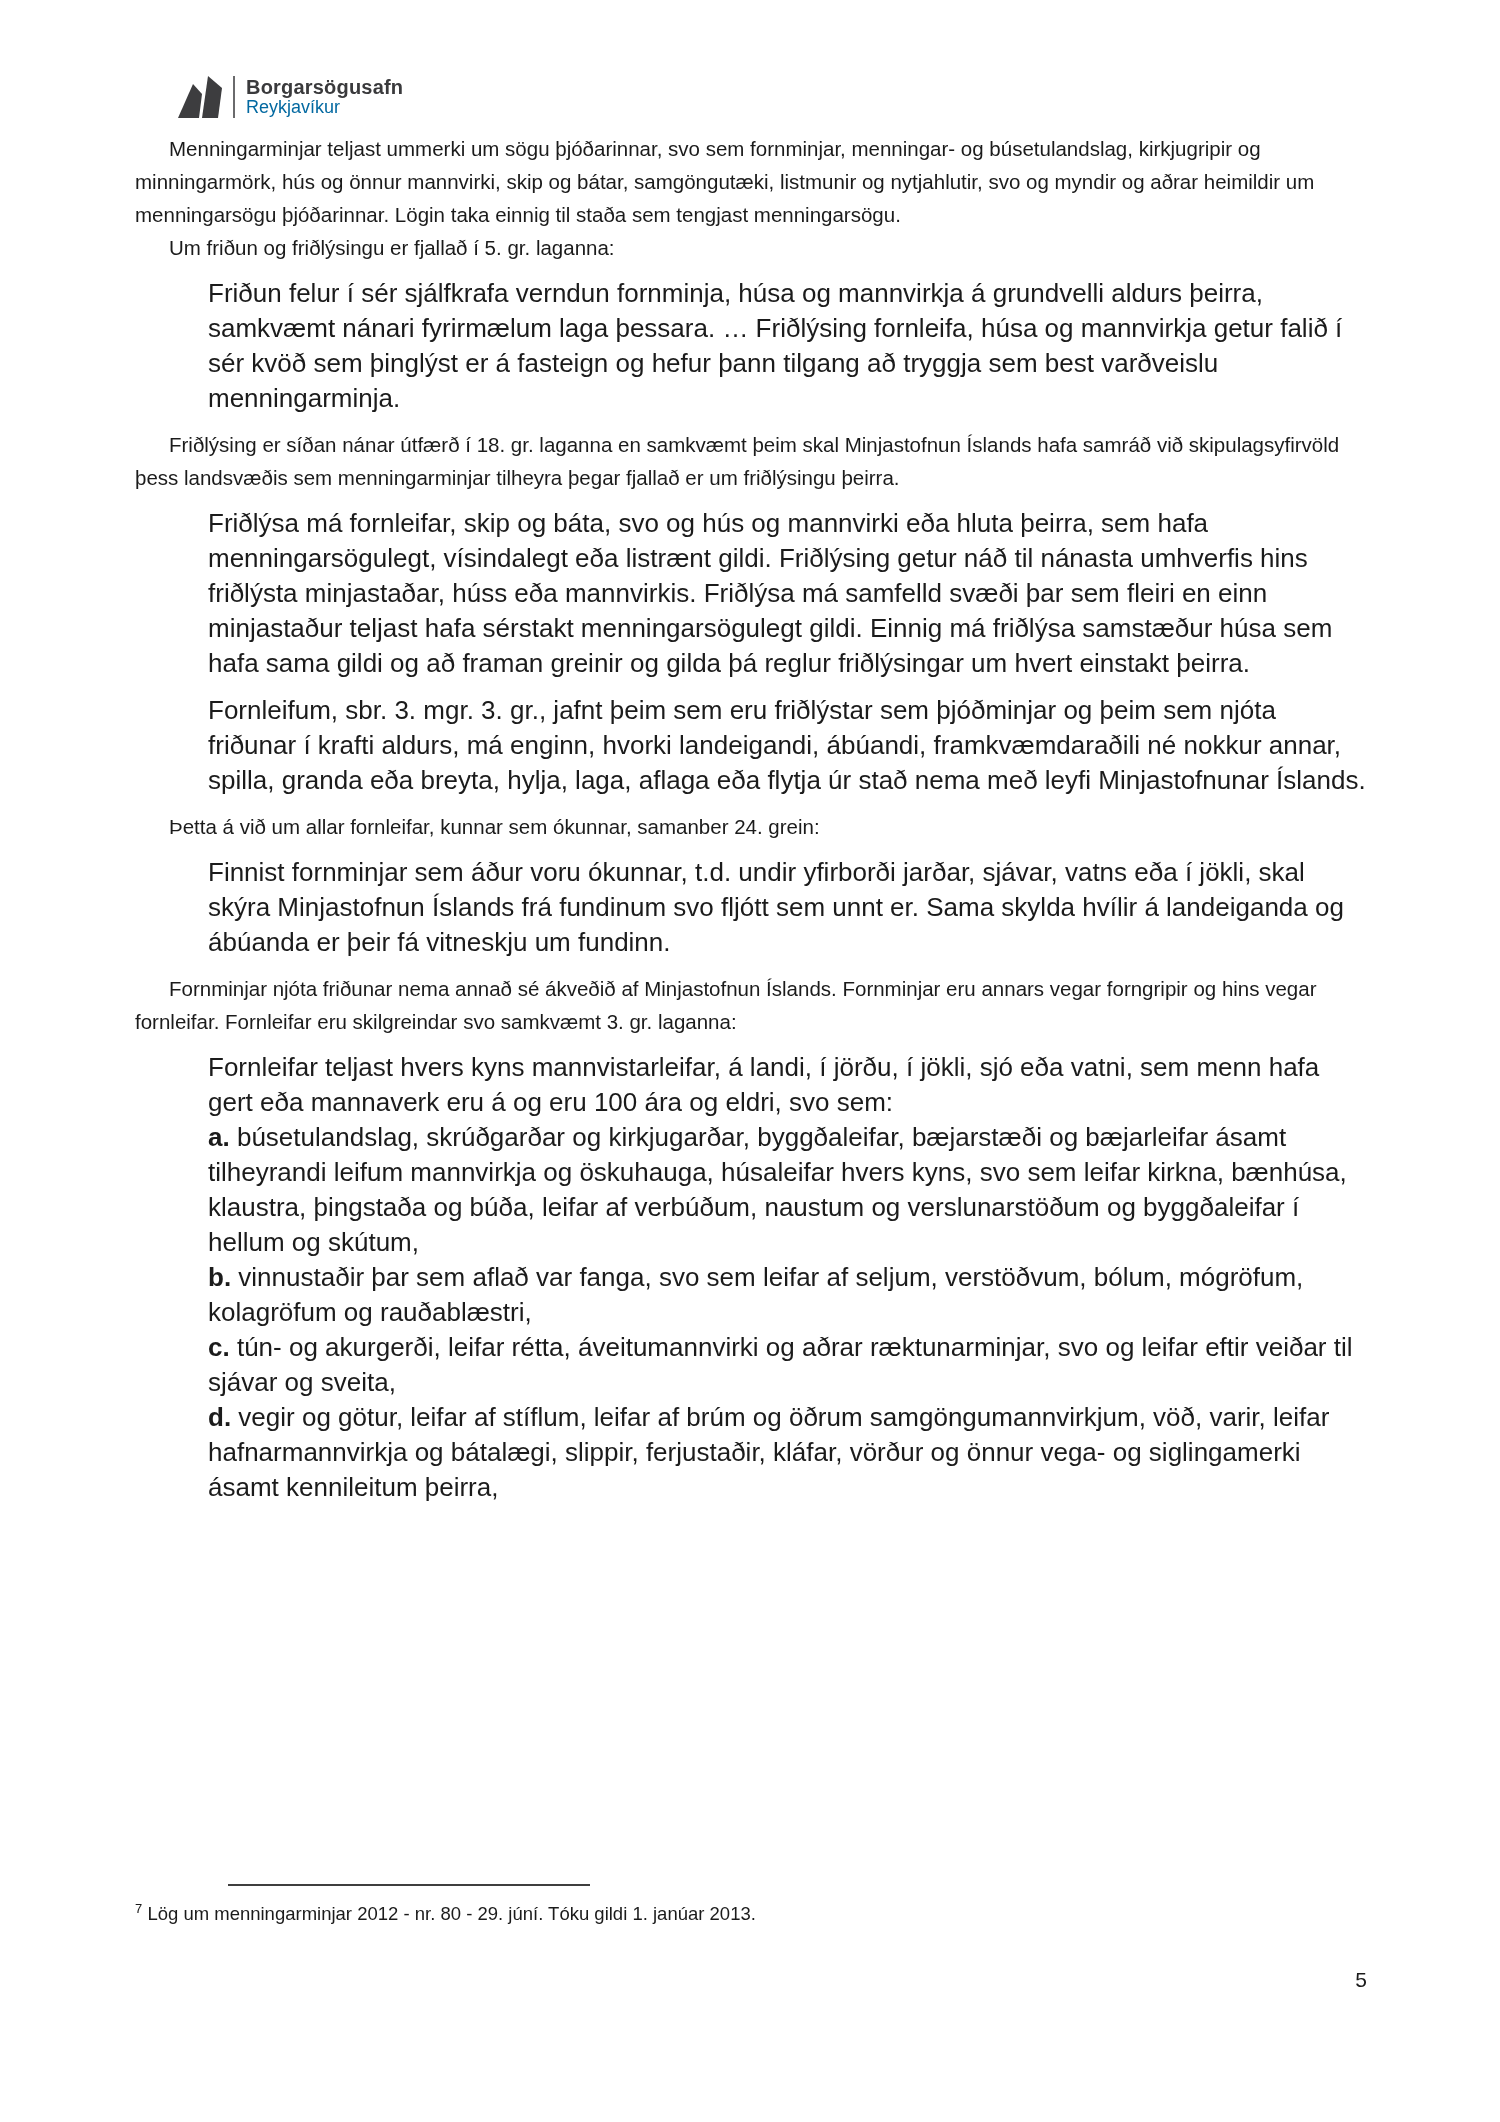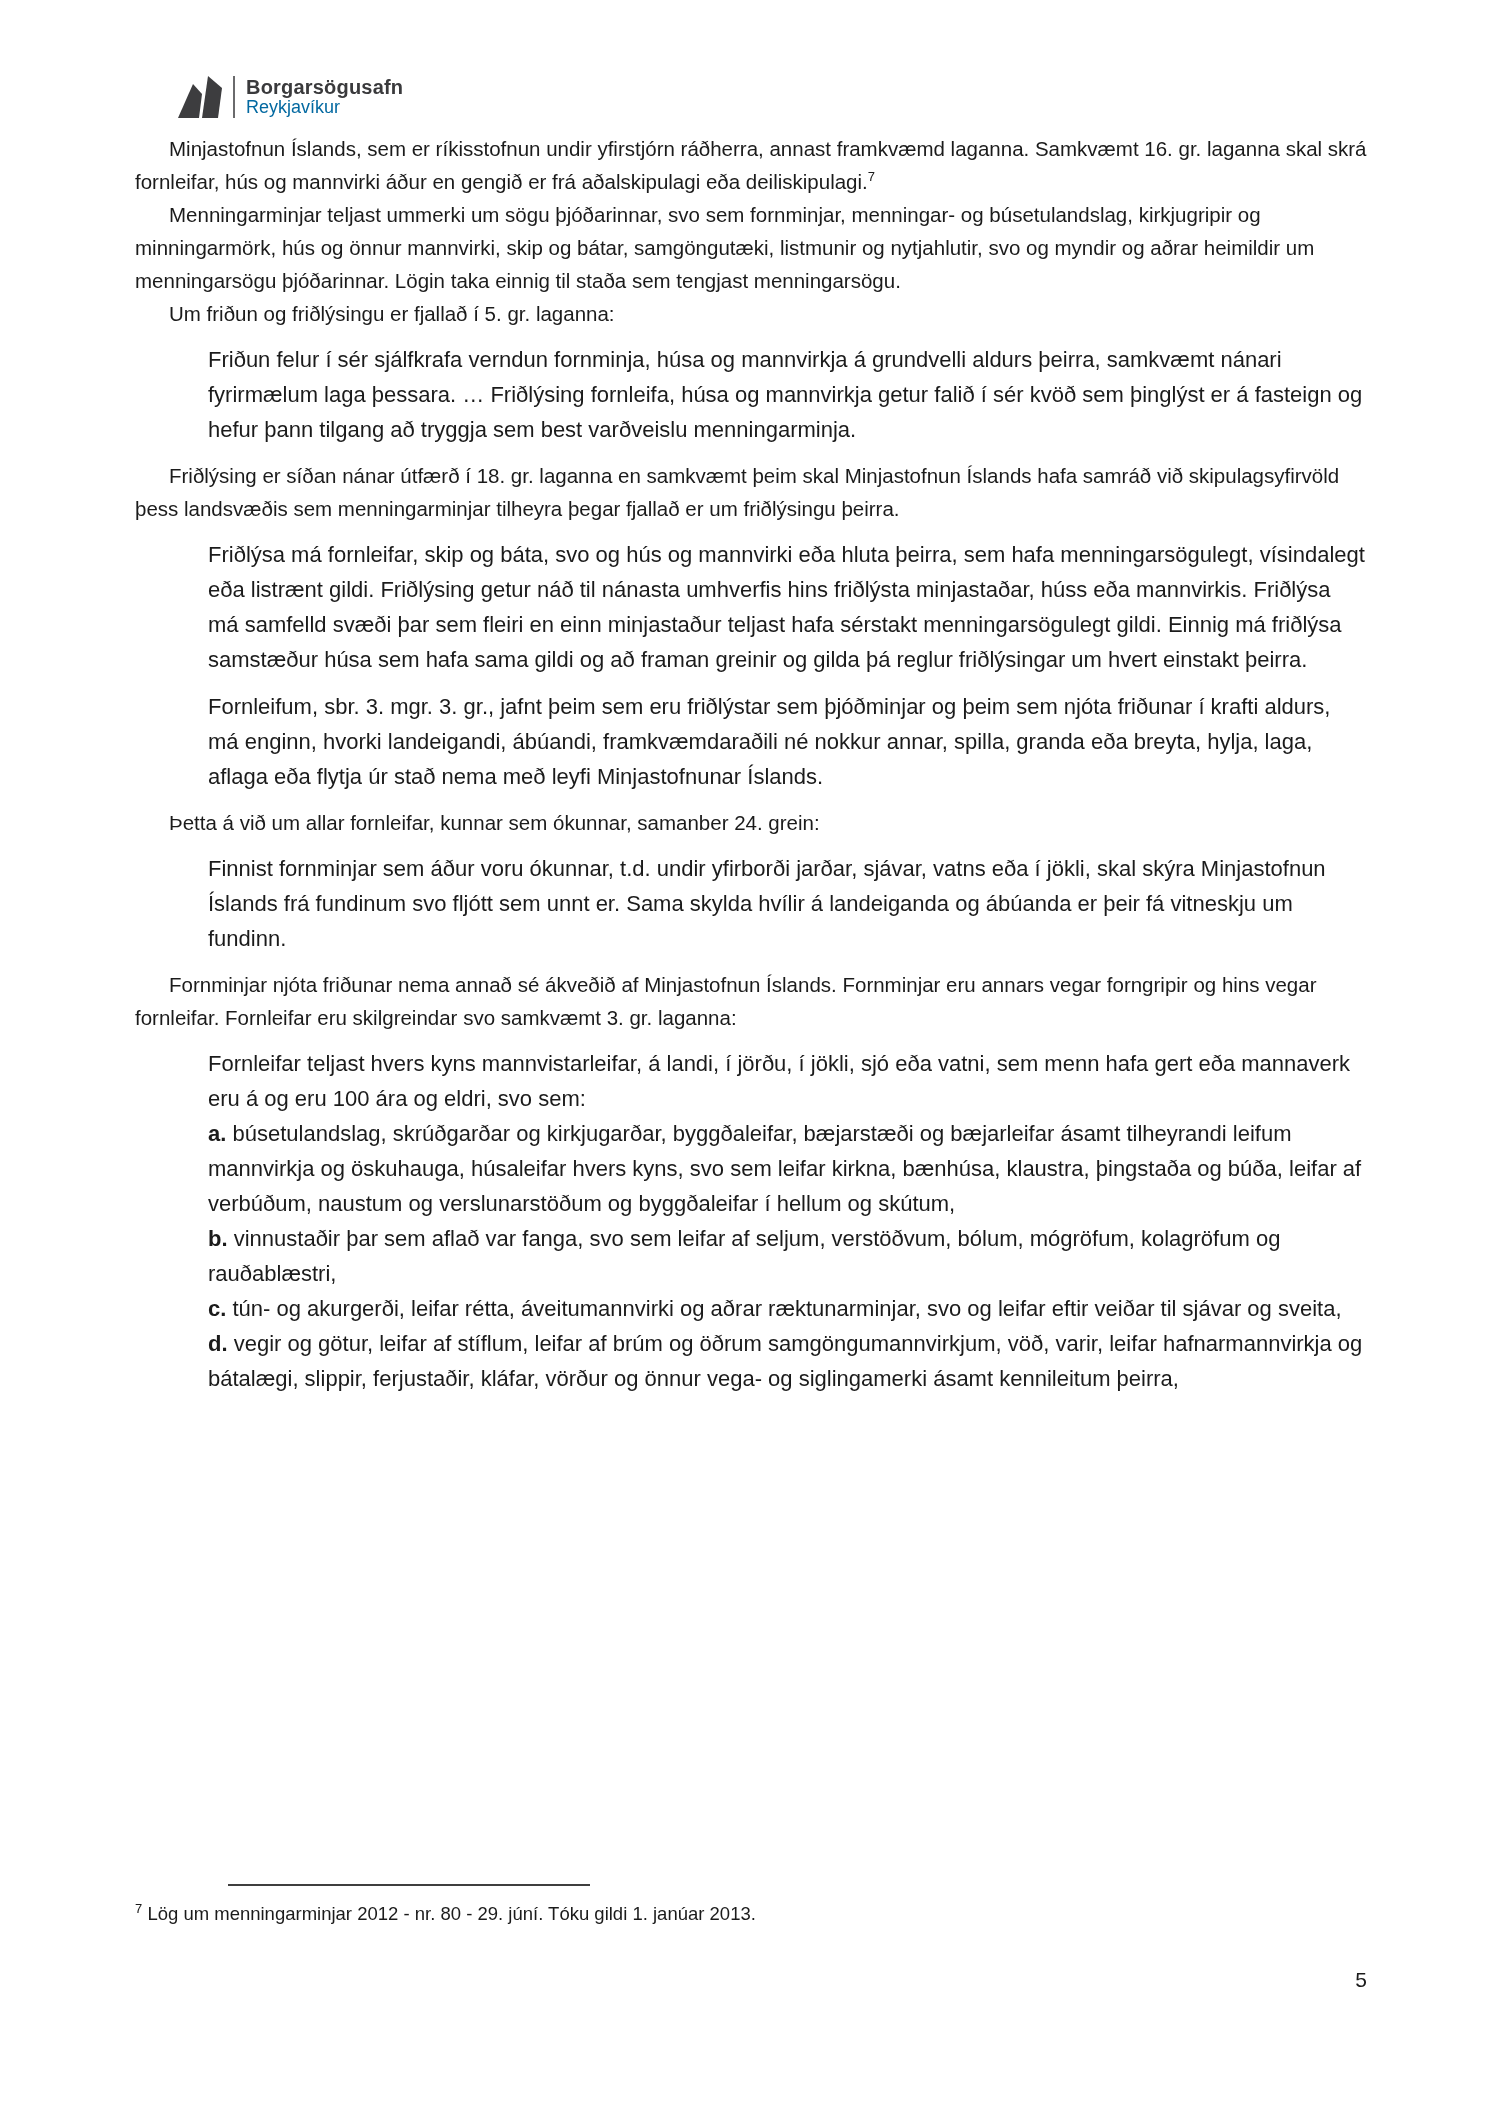--- a/index.html
+++ b/index.html
@@ -37,21 +37,21 @@
     position: absolute;
     top: 132px;
     left: 135px;
     width: 1232px;
     font-size: 20.5px;
     line-height: 33px;
   }
   .para { text-indent: 34px; }
   .quote {
     margin: 12px 0 12px 73px;
-    font-size: 22px;
+    font-size: 26px;
     line-height: 35px;
   }
   .quote p { text-indent: 0; }
   .q-item .marker { font-weight: bold; }
   sup {
     font-size: 13px;
     vertical-align: super;
     line-height: 0;
   }
   
@@ -92,21 +92,20 @@
     </span>
     <span class="logo-divider"></span>
     <span class="logo-text">
       <span class="logo-title">Borgarsögusafn</span>
       <span class="logo-subtitle">Reykjavíkur</span>
     </span>
   </header>
 
   <main class="content">
 
-    <p class="para"><span>Minjastofnun Íslands, sem er ríkisstofnun undir yfirstjórn ráðherra, annast framkvæmd laganna. Samkvæmt 16. gr. laganna skal skrá fornleifar, hús og mannvirki áður en gengið er frá aðalskipulagi eða deiliskipulagi.</span><sup>7</sup></p>
 
     <p class="para">Menningarminjar teljast ummerki um sögu þjóðarinnar, svo sem fornminjar, menningar- og búsetulandslag, kirkjugripir og minningarmörk, hús og önnur mannvirki, skip og bátar, samgöngutæki, listmunir og nytjahlutir, svo og myndir og aðrar heimildir um menningarsögu þjóðarinnar. Lögin taka einnig til staða sem tengjast menningarsögu.</p>
 
     <p class="para">Um friðun og friðlýsingu er fjallað í 5. gr. laganna:</p>
 
     <div class="quote">
       <p>Friðun felur í sér sjálfkrafa verndun fornminja, húsa og mannvirkja á grundvelli aldurs þeirra, samkvæmt nánari fyrirmælum laga þessara. … Friðlýsing fornleifa, húsa og mannvirkja getur falið í sér kvöð sem þinglýst er á fasteign og hefur þann tilgang að tryggja sem best varðveislu menningarminja.</p>
     </div>
 
     <p class="para">Friðlýsing er síðan nánar útfærð í 18. gr. laganna en samkvæmt þeim skal Minjastofnun Íslands hafa samráð við skipulagsyfirvöld þess landsvæðis sem menningarminjar tilheyra þegar fjallað er um friðlýsingu þeirra.</p>

